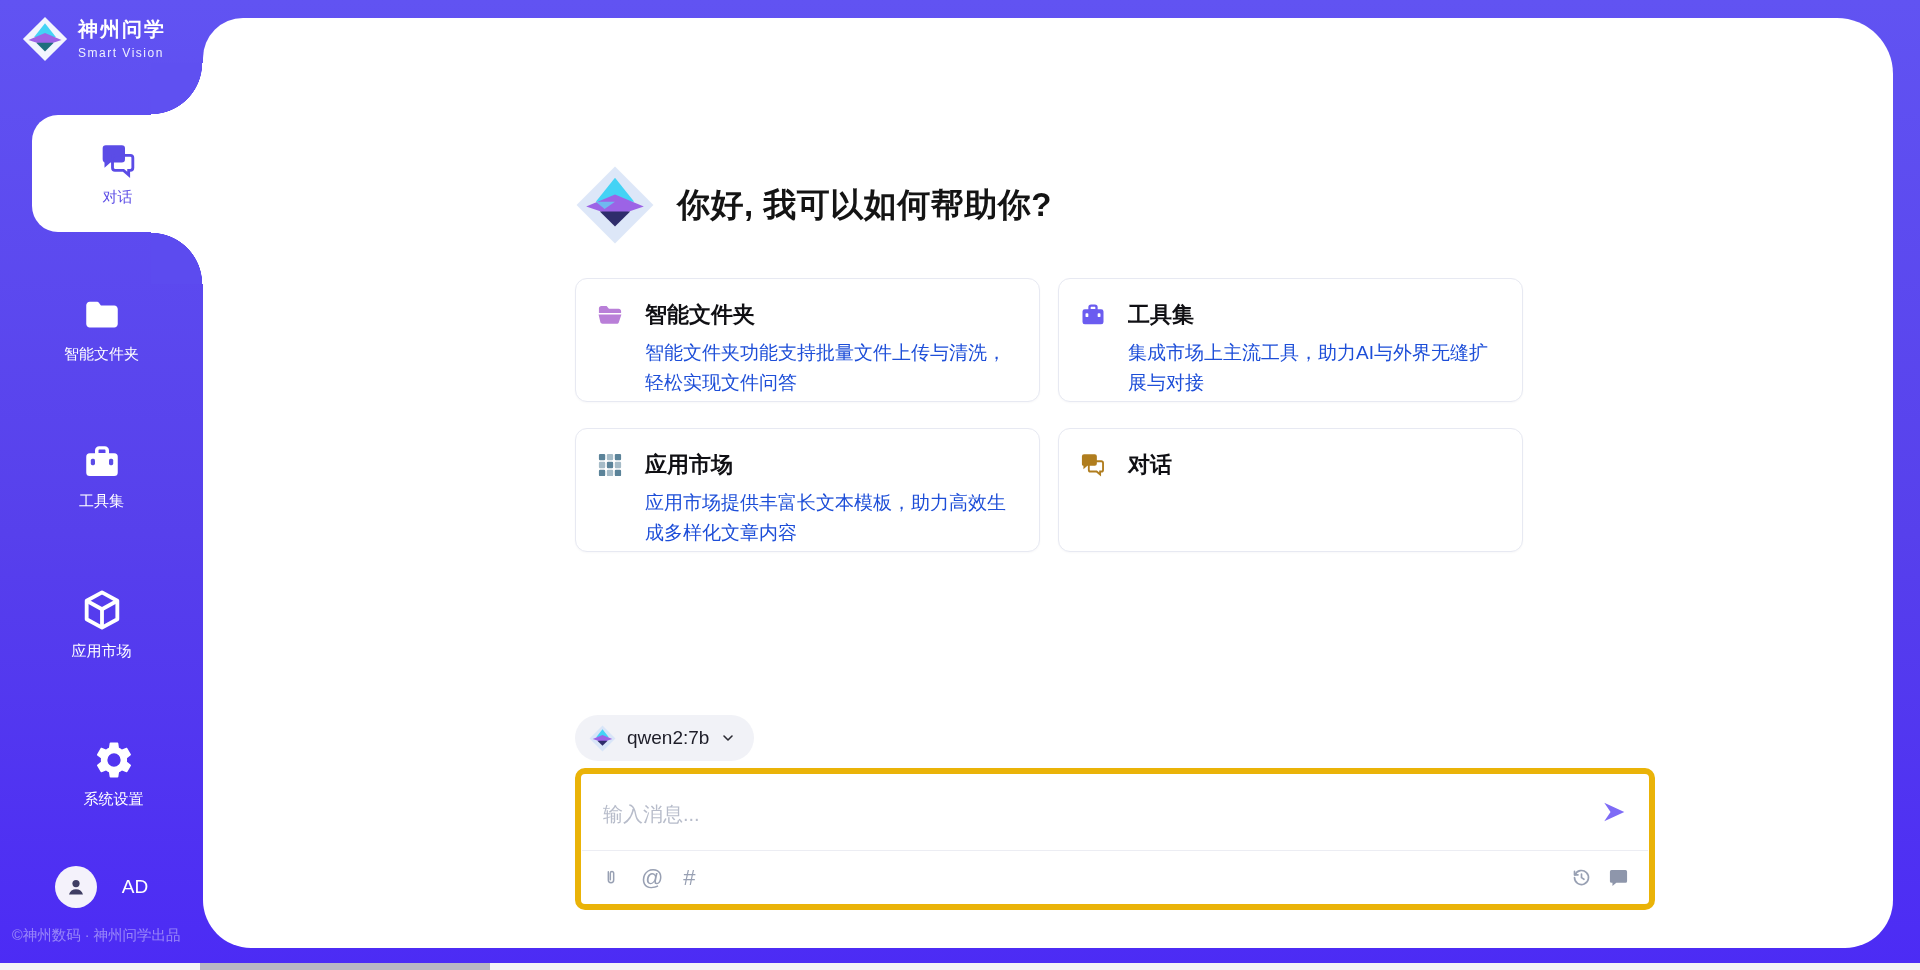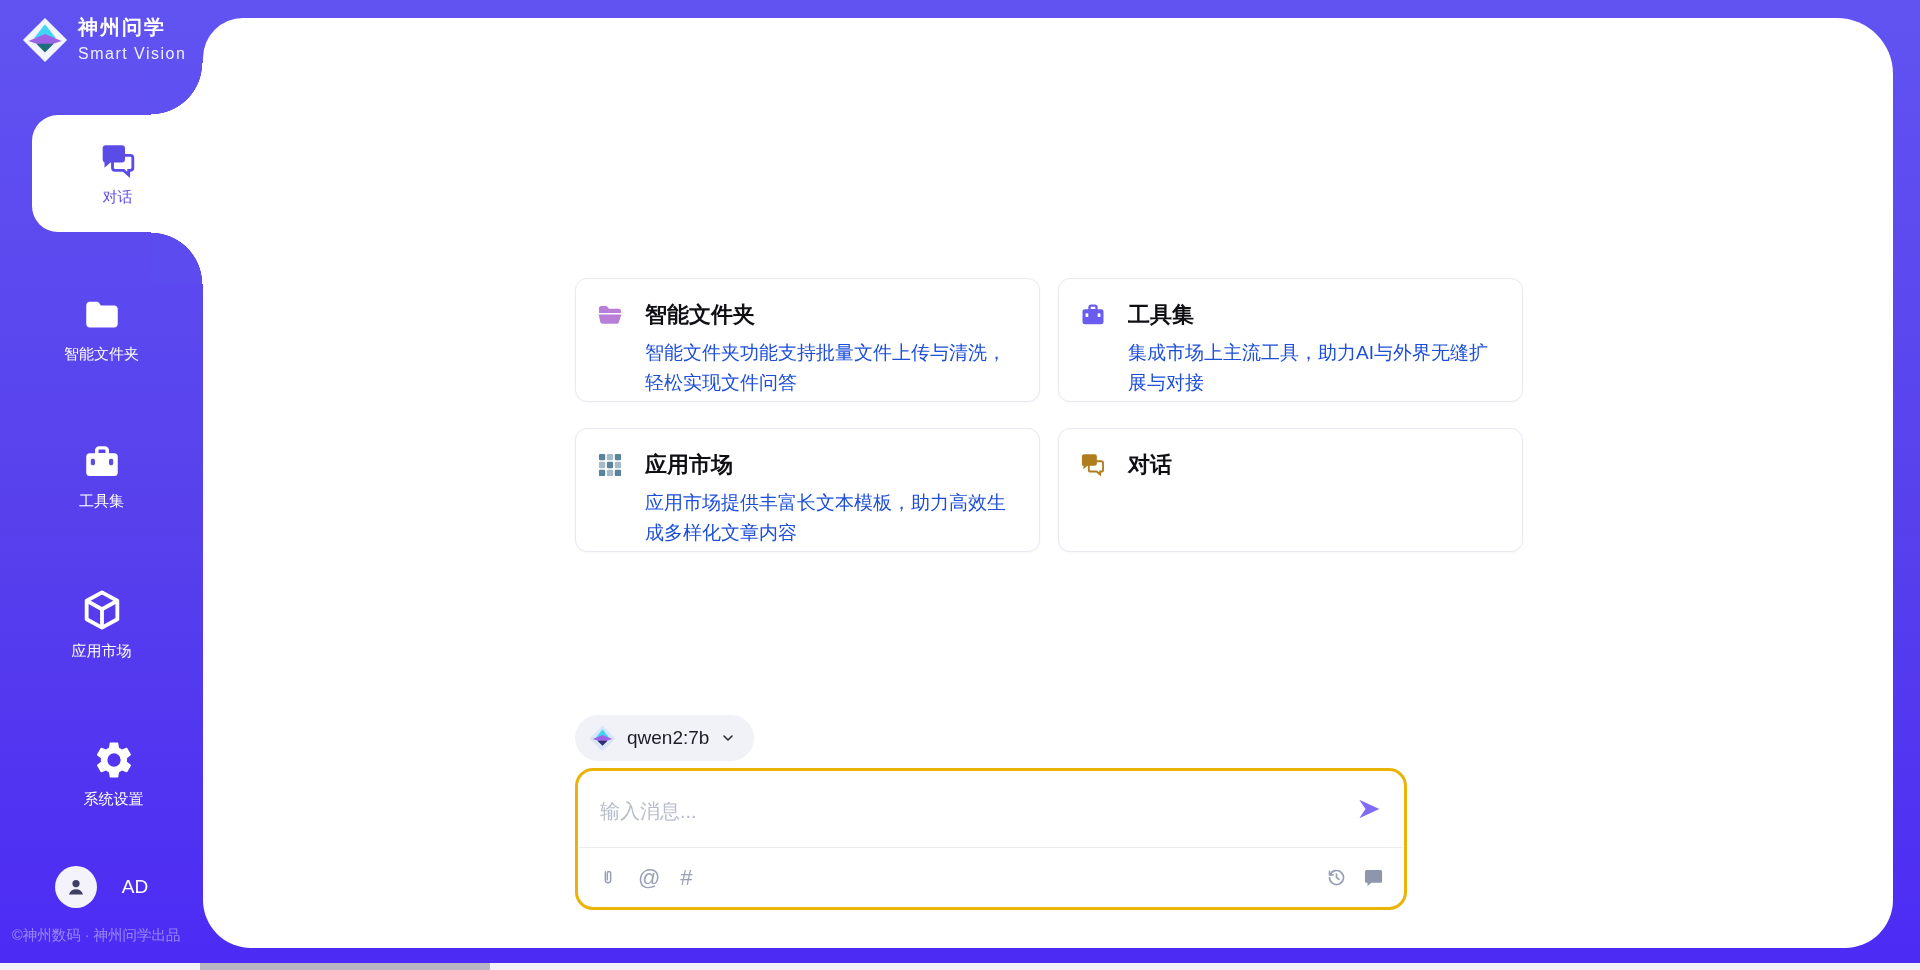--- a/index.html
+++ b/index.html
@@ -22,21 +22,21 @@
               justify-content:center;gap:8px;cursor:pointer;}
   .fillet{position:absolute;width:52px;height:52px;left:151px;}
   .fillet-top{top:63px;background:radial-gradient(circle 52px at 0 0,#5f50f1 0,#5f50f1 51px,#ffffff 51.5px);}
   .fillet-bottom{top:232px;background:radial-gradient(circle 52px at 0 100%,#5c4bef 0,#5c4bef 51px,#ffffff 51.5px);}
 
   
   .rail{position:absolute;left:0;top:0;width:203px;height:717px;}
   .brand{position:absolute;left:22px;top:16px;display:flex;align-items:center;gap:10px;}
   .brand-text{display:flex;flex-direction:column;line-height:1.15;}
   .brand-name{color:#ffffff;font-size:20px;font-weight:700;letter-spacing:2px;}
-  .brand-sub{color:#eef0ff;font-size:16px;letter-spacing:1.5px;margin-top:6px;}
+  .brand-sub{color:#eef0ff;font-size:12px;letter-spacing:1.5px;margin-top:6px;}
 
   .nav-item{position:absolute;left:0;width:203px;height:92px;display:flex;flex-direction:column;
             align-items:center;justify-content:center;gap:9px;cursor:pointer;}
   .nav-label{color:#ffffff;font-size:15px;}
   .nav-label-active{color:#5b4ce6;font-size:15px;font-weight:500;}
 
   .user-row{position:absolute;left:0;top:866px;width:203px;display:flex;align-items:center;
             justify-content:center;gap:13px;}
   .avatar{width:42px;height:42px;border-radius:50%;background:#f4f2fb;display:flex;
           align-items:center;justify-content:center;}
@@ -54,42 +54,54 @@
         padding:21px 24px 0 20px;cursor:pointer;box-shadow:0 1px 2px rgba(20,20,60,0.03);}
   .card-head{display:flex;align-items:center;gap:21px;}
   .card-title{font-size:22px;font-weight:700;color:#101014;}
   .card-desc{margin-top:8px;margin-left:49px;font-size:19px;line-height:30px;color:#1d4ed8;}
 
   .model-pill{position:absolute;left:372px;top:697px;height:46px;background:#f1f2f7;
               border-radius:23px;display:inline-flex;align-items:center;gap:11px;
               padding:0 18px 0 14px;cursor:pointer;}
   .model-name{font-size:19px;color:#1d1d28;font-weight:500;}
 
-  .composer{position:absolute;left:372px;top:750px;width:832px;height:142px;background:#ffffff;
-            border:3px solid #eab308;border-radius:18px;display:flex;flex-direction:column;}
+  .composer{position:absolute;left:372px;top:750px;width:1080px;height:142px;background:#ffffff;
+            border:6px solid #eab308;border-radius:10px;display:flex;flex-direction:column;}
   .composer-top{flex:0 0 76px;display:flex;align-items:center;}
   .composer-input{flex:1;border:none;outline:none;resize:none;font-family:"Liberation Sans","DejaVu Sans",sans-serif;
                   font-size:20px;color:#33343d;padding:24px 0 0 22px;height:70px;background:transparent;}
   .composer-input::placeholder{color:#b7bcca;}
   .send-btn{margin:0 22px 0 10px;background:none;border:none;padding:0;cursor:pointer;display:flex;}
   .composer-divider{height:1px;background:#ecedf3;margin:0 1px;}
   .composer-toolbar{flex:1;display:flex;align-items:center;padding:0 20px;gap:20px;}
   .tool-btn{background:none;border:none;padding:0;cursor:pointer;display:flex;align-items:center;
             color:#98a0b3;font-size:22px;line-height:1;font-family:"Liberation Sans","DejaVu Sans",sans-serif;}
   .toolbar-right{margin-left:auto;display:flex;align-items:center;gap:16px;}
 
   svg{display:block;}
 </style>
 </head>
 <body>
 
 <div class="stage">
 
   <div class="main-panel">
 
+    <div class="greeting">
+      <span>
+        <svg width="80" height="80" viewBox="0 0 100 100">
+          <polygon points="50,2 98,50 50,98 2,50" fill="#dde7f8"></polygon>
+          <polygon points="50,16 74,46 26,46" fill="#43d3f5"></polygon>
+          <polygon points="14,52 50,37 86,52 50,64" fill="#9c63e6"></polygon>
+          <polygon points="26,46 50,46 37,55" fill="#6fb9f0"></polygon>
+          <polygon points="31,58 69,58 50,77" fill="#2f2d6b"></polygon>
+        </svg>
+      </span>
+      <div class="greeting-title">你好, 我可以如何帮助你?</div>
+    </div>
 
     <div class="cards">
 
       <div class="card">
         <div class="card-head">
           <span>
             <svg width="28" height="28" viewBox="0 0 24 24" fill="#b97fd8">
               <path d="M2.5 6.2c0-1.1.9-2 2-2h4.6l2 2.4h8.4c1.1 0 2 .9 2 2v1.6H2.5z"></path>
               <path d="M2.2 11.6h19.6l-2.2 6.6c-.3.8-1 1.4-1.9 1.4H5.6c-.9 0-1.7-.6-1.9-1.5z"></path>
             </svg>

